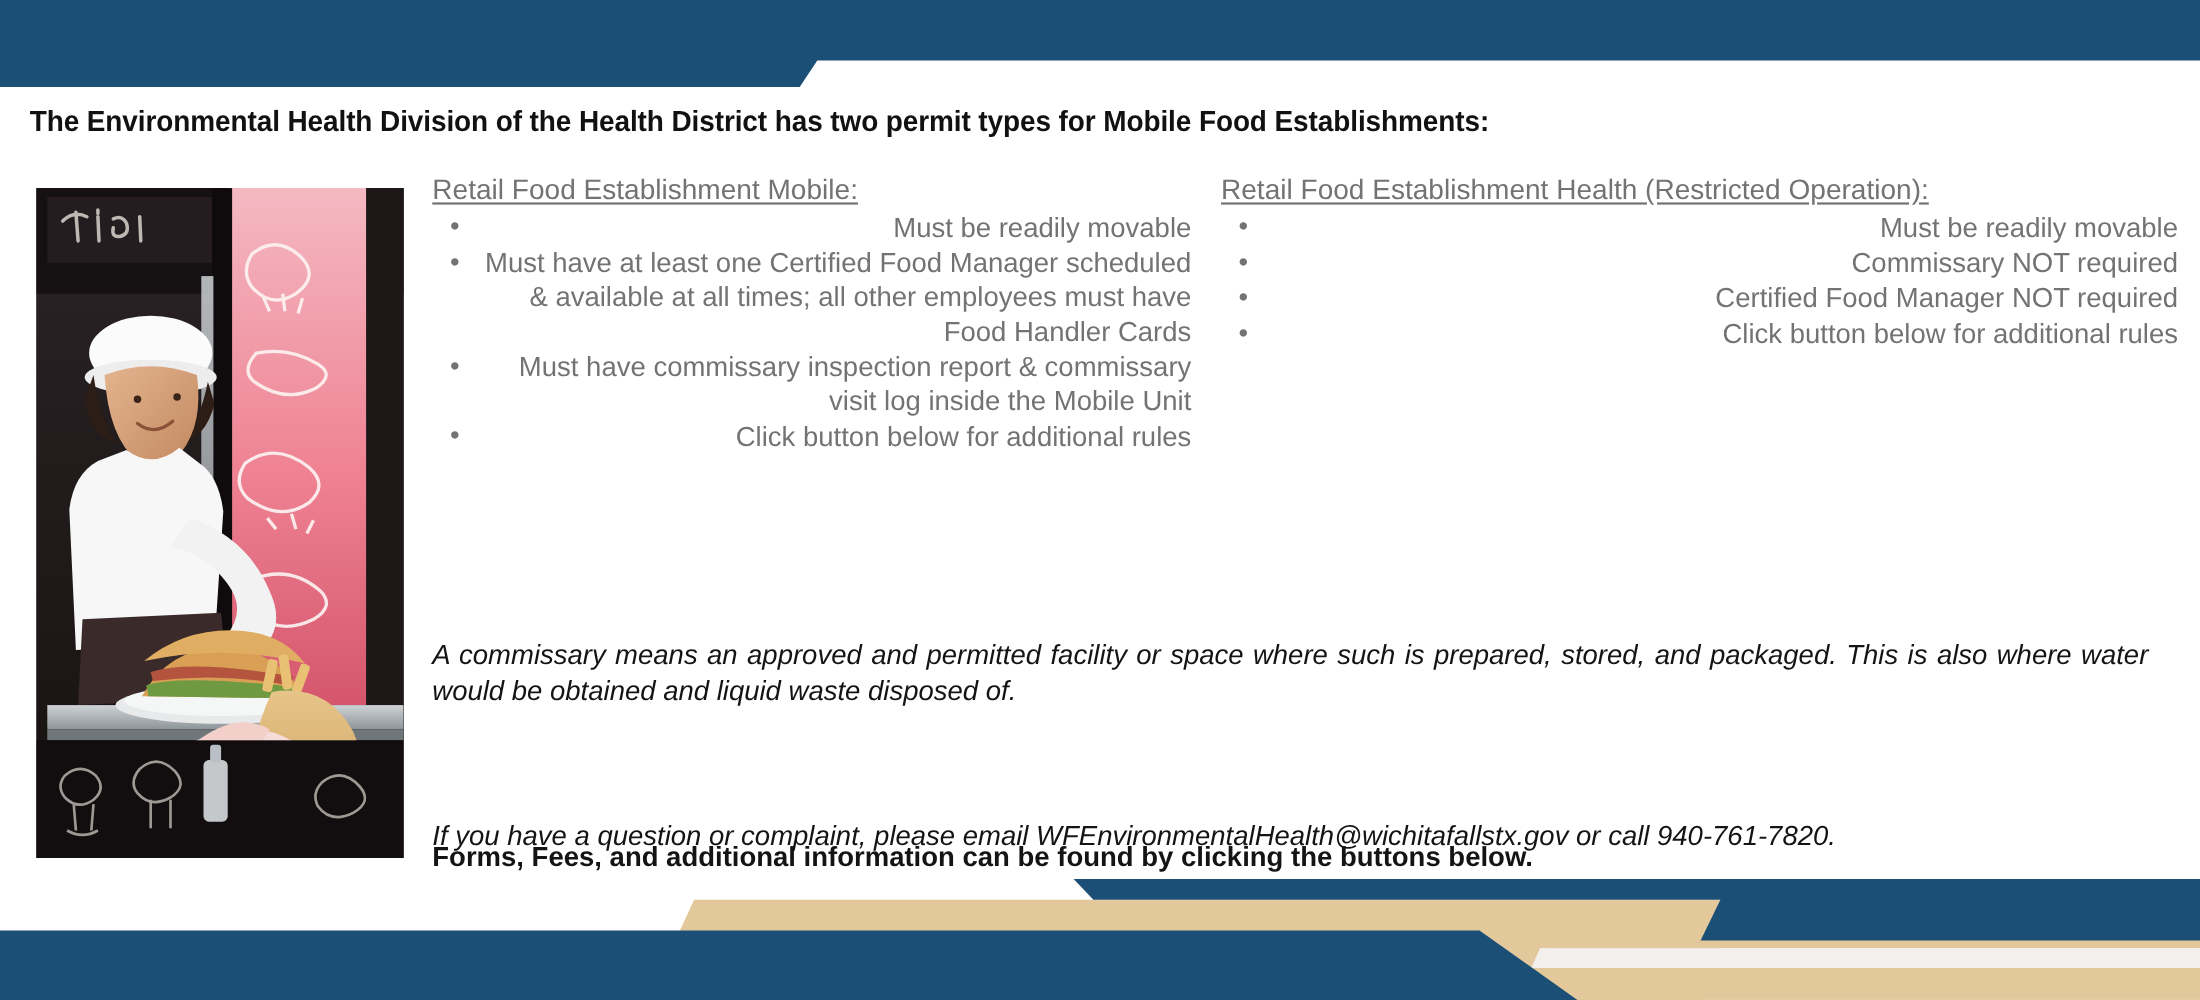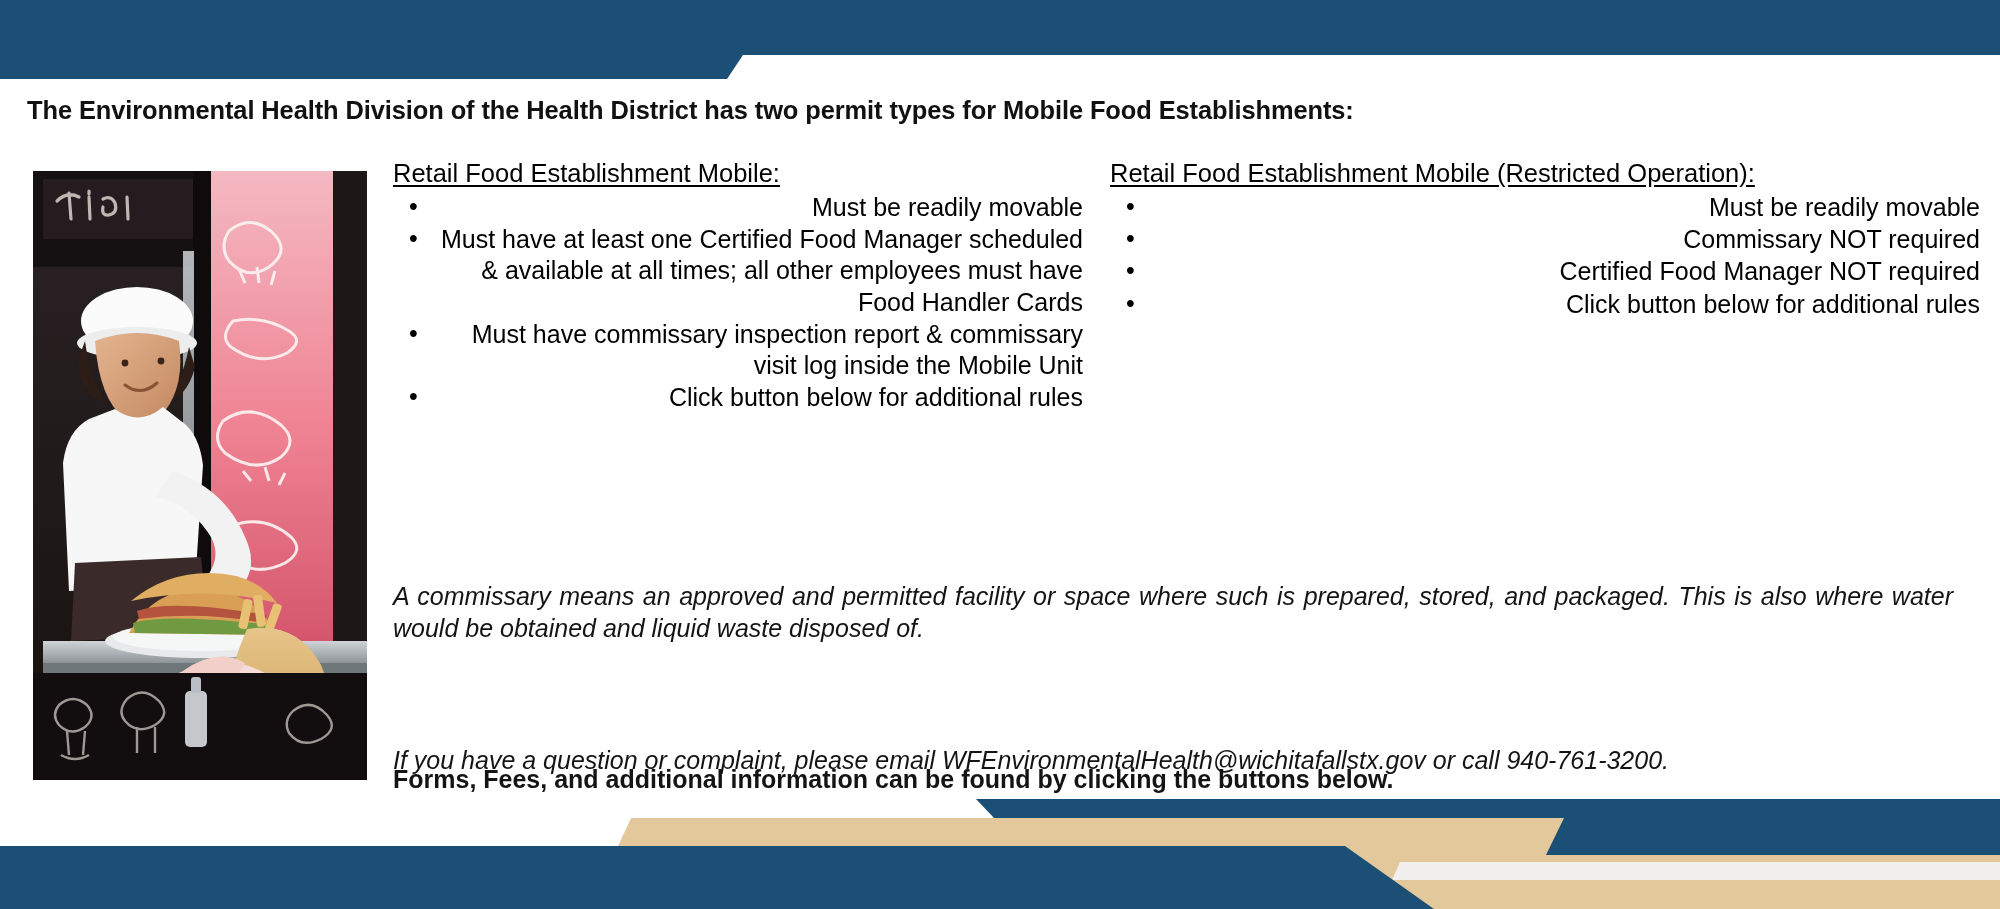--- a/index.html
+++ b/index.html
@@ -36,21 +36,21 @@
     left:33px; top:171px;
     width:334px; height:609px;
     overflow:hidden;
     background:#2a2226;
   }
   .photo-inner{position:absolute;inset:0;}
 
   
   .col{
     position:absolute;
-    color:#000000;
+    color:#737373;
     font-size:25px;
     line-height:1.25;
   }
   .col-left{ left:393px; top:158px; width:690px; }
   .col-right{ left:1110px; top:158px; width:870px; }
 
   .col-head{
     text-decoration:underline;
     text-underline-offset:3px;
     font-size:25.5px;
@@ -251,28 +251,28 @@
     <div class="col-head">Retail Food Establishment Mobile:</div>
     <ul class="rules">
       <li>Must be readily movable</li>
       <li>Must have at least one Certified Food Manager scheduled &amp; available at all times; all other employees must have Food Handler Cards</li>
       <li>Must have commissary inspection report &amp; commissary visit log inside the Mobile Unit</li>
       <li>Click button below for additional rules</li>
     </ul>
   </div>
 
   <div class="col col-right">
-    <div class="col-head">Retail Food Establishment Mobile (Restricted Operation):</div>
+    <div class="col-head">Retail Food Establishment Health (Restricted Operation):</div>
     <ul class="rules">
       <li>Must be readily movable</li>
       <li>Commissary NOT required</li>
       <li>Certified Food Manager NOT required</li>
       <li>Click button below for additional rules</li>
     </ul>
   </div>
 
   <div class="para para-commissary">A commissary means an approved and permitted facility or space where such is prepared, stored, and packaged. This is also where water would be obtained and liquid waste disposed of.</div>
 
   <div class="para para-forms">Forms, Fees, and additional information can be found by clicking the buttons below.</div>
 
-  <div class="para para-email">If you have a question or complaint, please email WFEnvironmentalHealth@wichitafallstx.gov or call 940-761-3200.</div>
+  <div class="para para-email">If you have a question or complaint, please email WFEnvironmentalHealth@wichitafallstx.gov or call 940-761-7820.</div>
 
 </div>
 
 </body></html>

